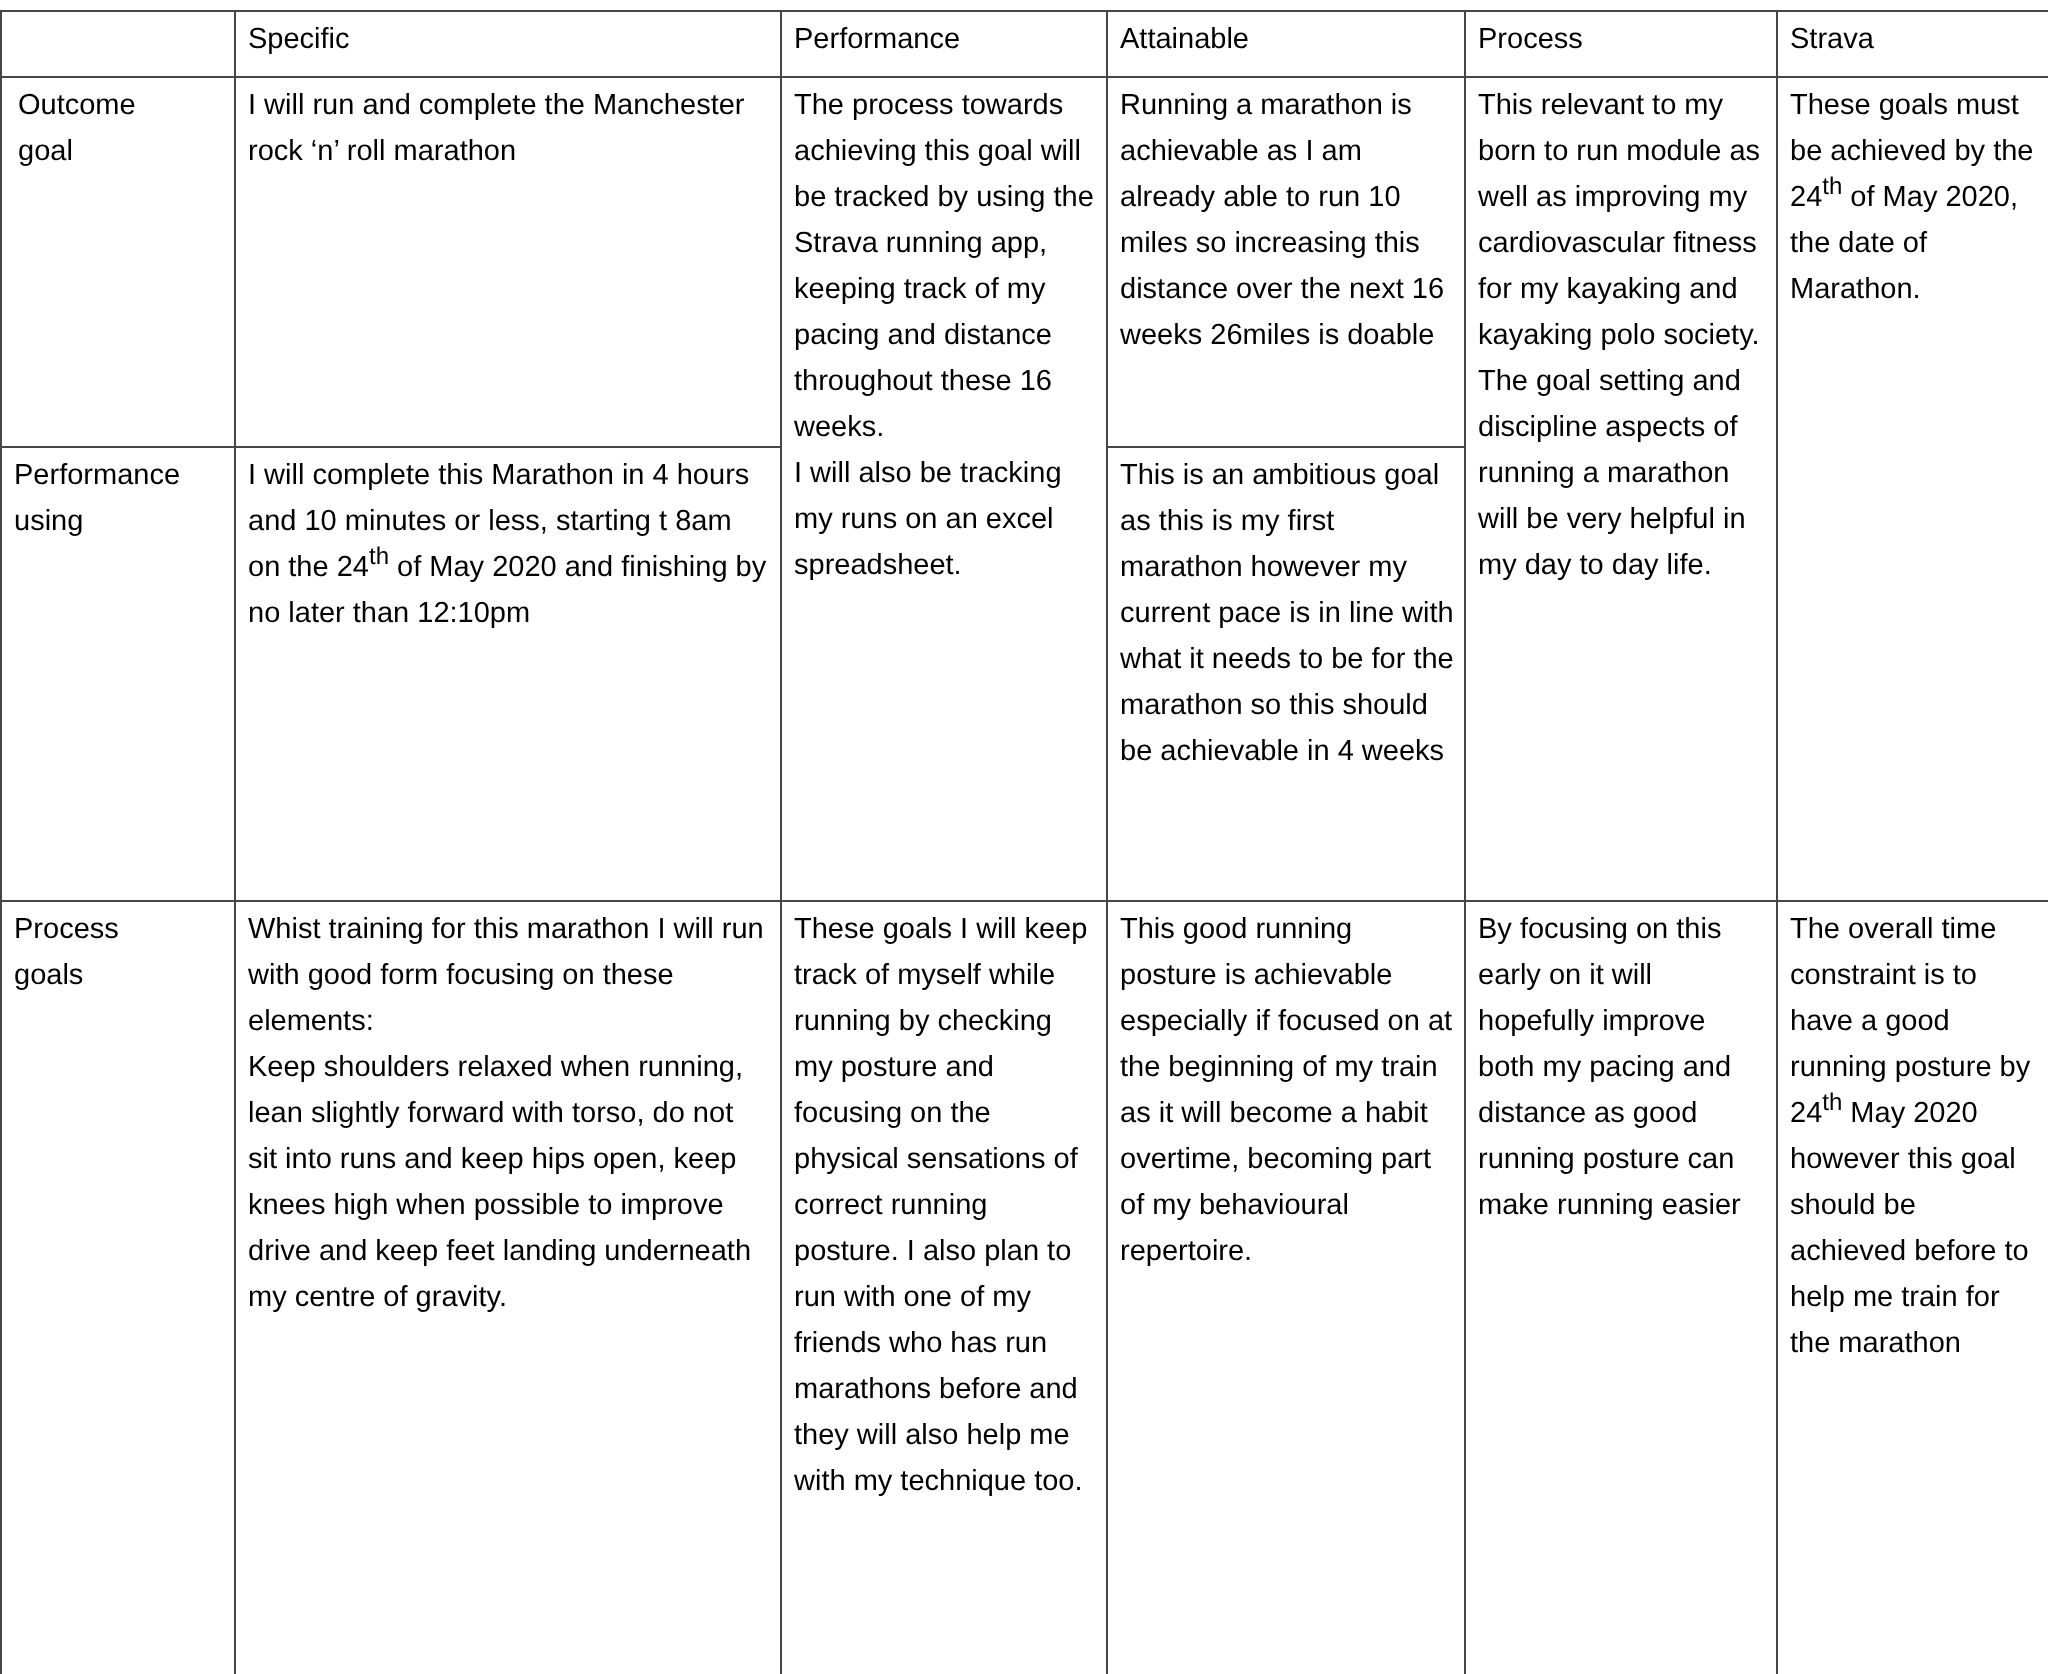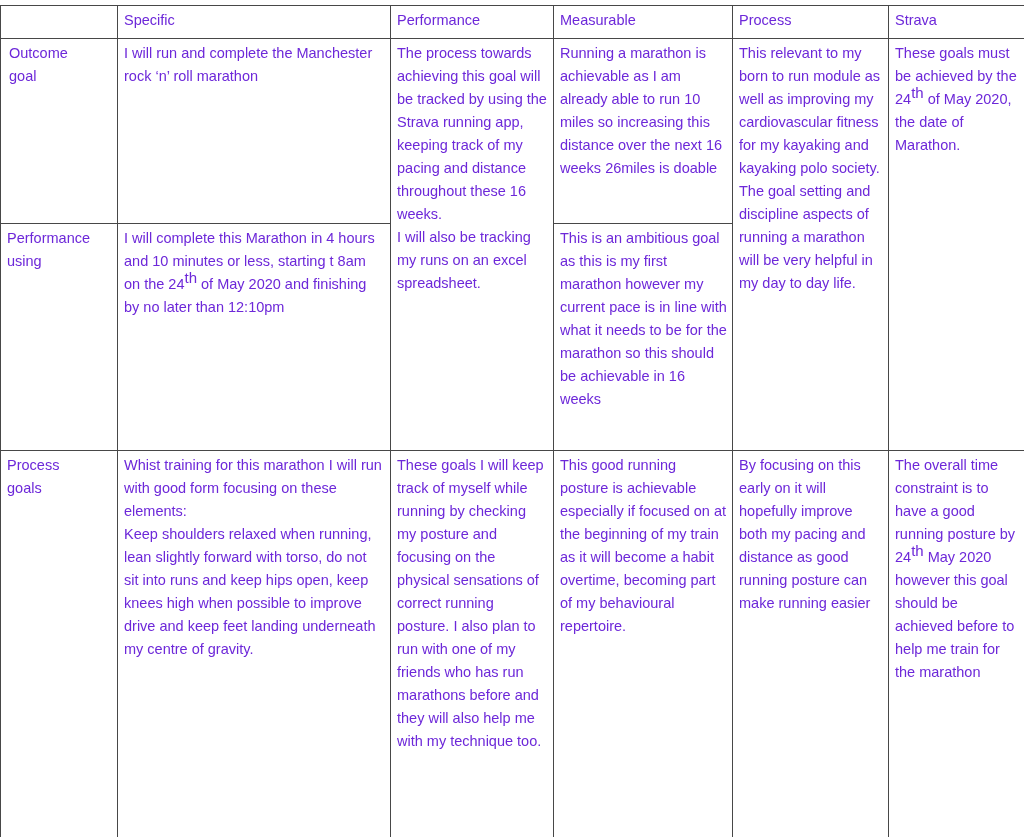--- a/index.html
+++ b/index.html
@@ -24,21 +24,21 @@
     margin-top: 5px;
   }
   table.goals-table th,
   table.goals-table td {
     border: 1px solid #474747;
     vertical-align: top;
     font-family: "Liberation Sans", sans-serif;
     font-size: 14.5px;
     line-height: 23px;
     font-weight: normal;
-    color: #6d28d9;
+    color: #000000;
     text-align: left;
     padding: 3px 5px 2px 6px;
     white-space: pre-wrap;
     overflow: hidden;
     word-wrap: break-word;
   }
   tr.header-row    { height: 33px;  }
   tr.outcome-row   { height: 185px; }
   tr.performance-row { height: 227px; }
   tr.process-row   { height: 390px; }
@@ -49,21 +49,21 @@
   }
   td.row-label.align-left {
     text-align: left;
     padding-left: 8px;
     border-radius: 27px;
   }
   td.body-cell {
     padding-top: 5px;
   }
   sup {
-    font-size: 15px;
+    font-size: 12px;
     line-height: 0;
     vertical-align: super;
     margin-top: 10px;
   }
 </style>
 </head>
 <body>
 
 <div class="doc-page">
   <table class="goals-table">
@@ -73,39 +73,39 @@
       <col style="width:163px">
       <col style="width:179px">
       <col style="width:156px">
       <col style="width:136px">
     </colgroup>
     <tbody>
       <tr class="header-row">
         <th></th>
         <th>Specific</th>
         <th>Performance</th>
-        <th>Measurable</th>
+        <th>Attainable</th>
         <th>Process</th>
         <th>Strava</th>
       </tr>
       <tr class="outcome-row">
         <td class="row-label align-left">Outcome
 goal</td>
         <td class="body-cell">I will run and complete the Manchester rock ‘n’ roll marathon</td>
         <td class="body-cell" rowspan="2">The process towards achieving this goal will be tracked by using the Strava running app, keeping track of my pacing and distance throughout these 16 weeks.
 I will also be tracking my runs on an excel spreadsheet.</td>
         <td class="body-cell">Running a marathon is achievable as I am already able to run 10 miles so increasing this distance over the next 16 weeks 26miles is doable</td>
         <td class="body-cell" rowspan="2">This relevant to my born to run module as well as improving my cardiovascular fitness for my kayaking and kayaking polo society.  The goal setting and discipline aspects of running a marathon will be very helpful in my day to day life.</td>
         <td class="body-cell" rowspan="2">These goals must be achieved by the 24<sup>th</sup> of May 2020, the date of Marathon.</td>
       </tr>
       <tr class="performance-row">
         <td class="row-label">Performance
 using</td>
         <td class="body-cell">I will complete this Marathon in 4 hours and 10 minutes or less, starting t 8am on the 24<sup>th</sup> of May 2020 and finishing by no later than 12:10pm</td>
-        <td class="body-cell">This is an ambitious goal as this is my first marathon however my current pace is in line with what it needs to be for the marathon so this should be achievable in 16 weeks</td>
+        <td class="body-cell">This is an ambitious goal as this is my first marathon however my current pace is in line with what it needs to be for the marathon so this should be achievable in 4 weeks</td>
       </tr>
       <tr class="process-row">
         <td class="row-label">Process
 goals</td>
         <td class="body-cell">Whist training for this marathon I will run with good form focusing on these elements:
 Keep shoulders relaxed when running, lean slightly forward with torso, do not sit into runs and keep hips open, keep knees high when possible to improve drive and keep feet landing underneath my centre of gravity.</td>
         <td class="body-cell">These goals I will keep track of myself while running by checking my posture and focusing on the physical sensations of correct running posture. I also plan to run with one of my friends who has run marathons before and they will also help me with my technique too.</td>
         <td class="body-cell">This good running posture is achievable especially if focused on at the beginning of my train as it will become a habit overtime, becoming part of my behavioural repertoire.</td>
         <td class="body-cell">By focusing on this early on it will hopefully improve both my pacing and distance as good running posture can make running easier</td>
         <td class="body-cell">The overall time constraint is to have a good running posture by 24<sup>th</sup> May 2020 however this goal should be achieved before to help me train for the marathon</td>

